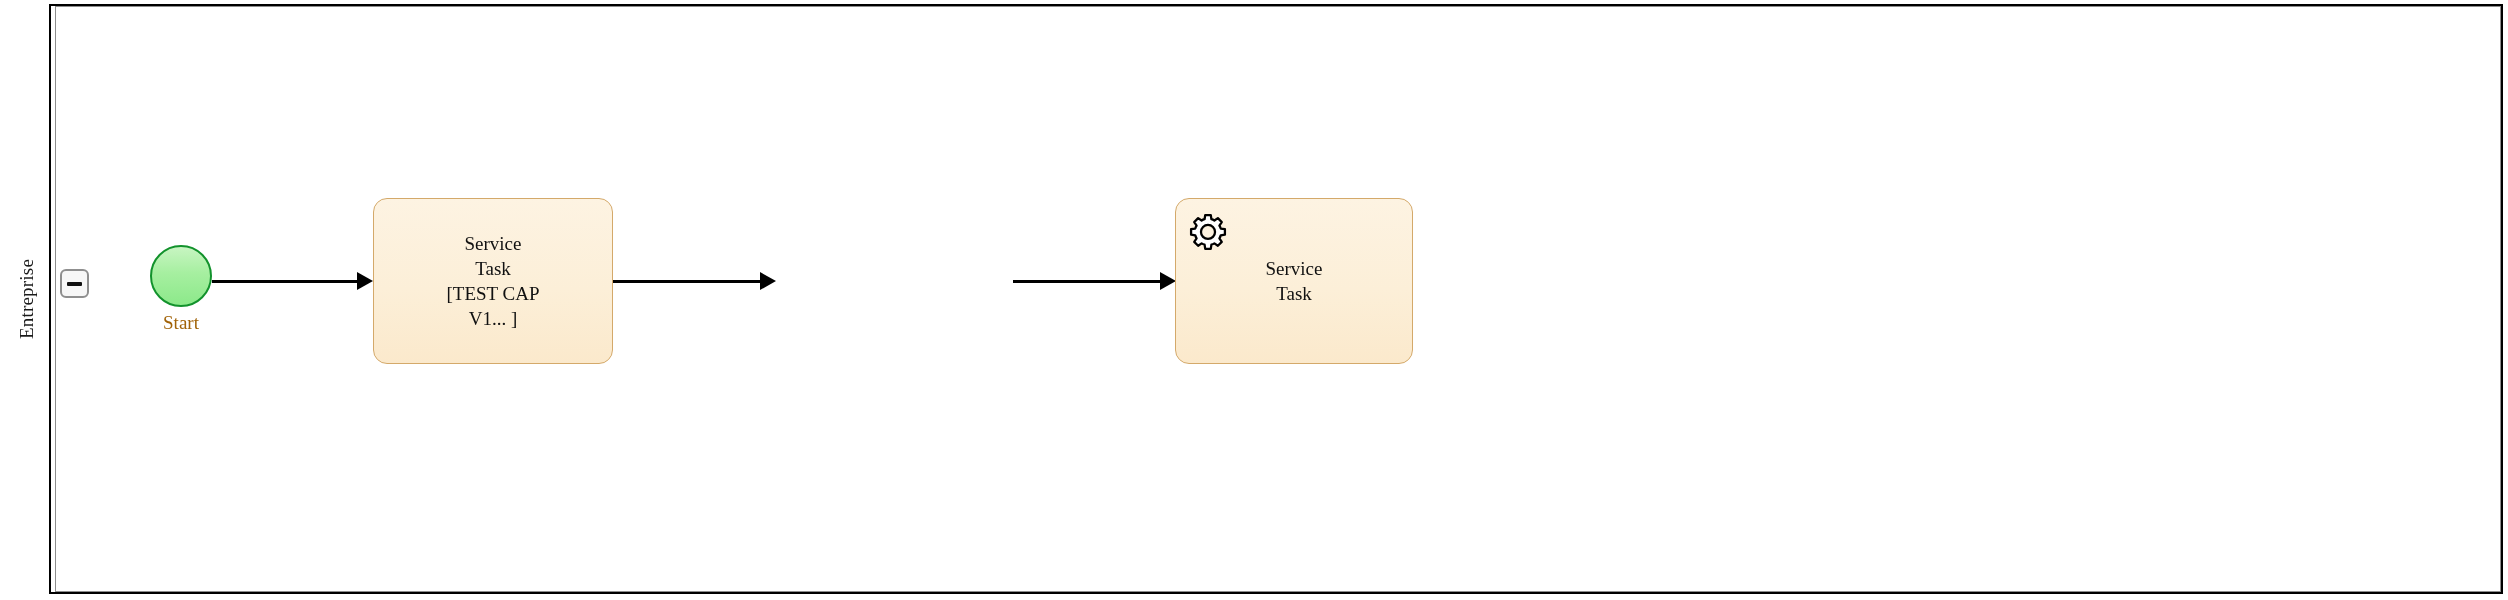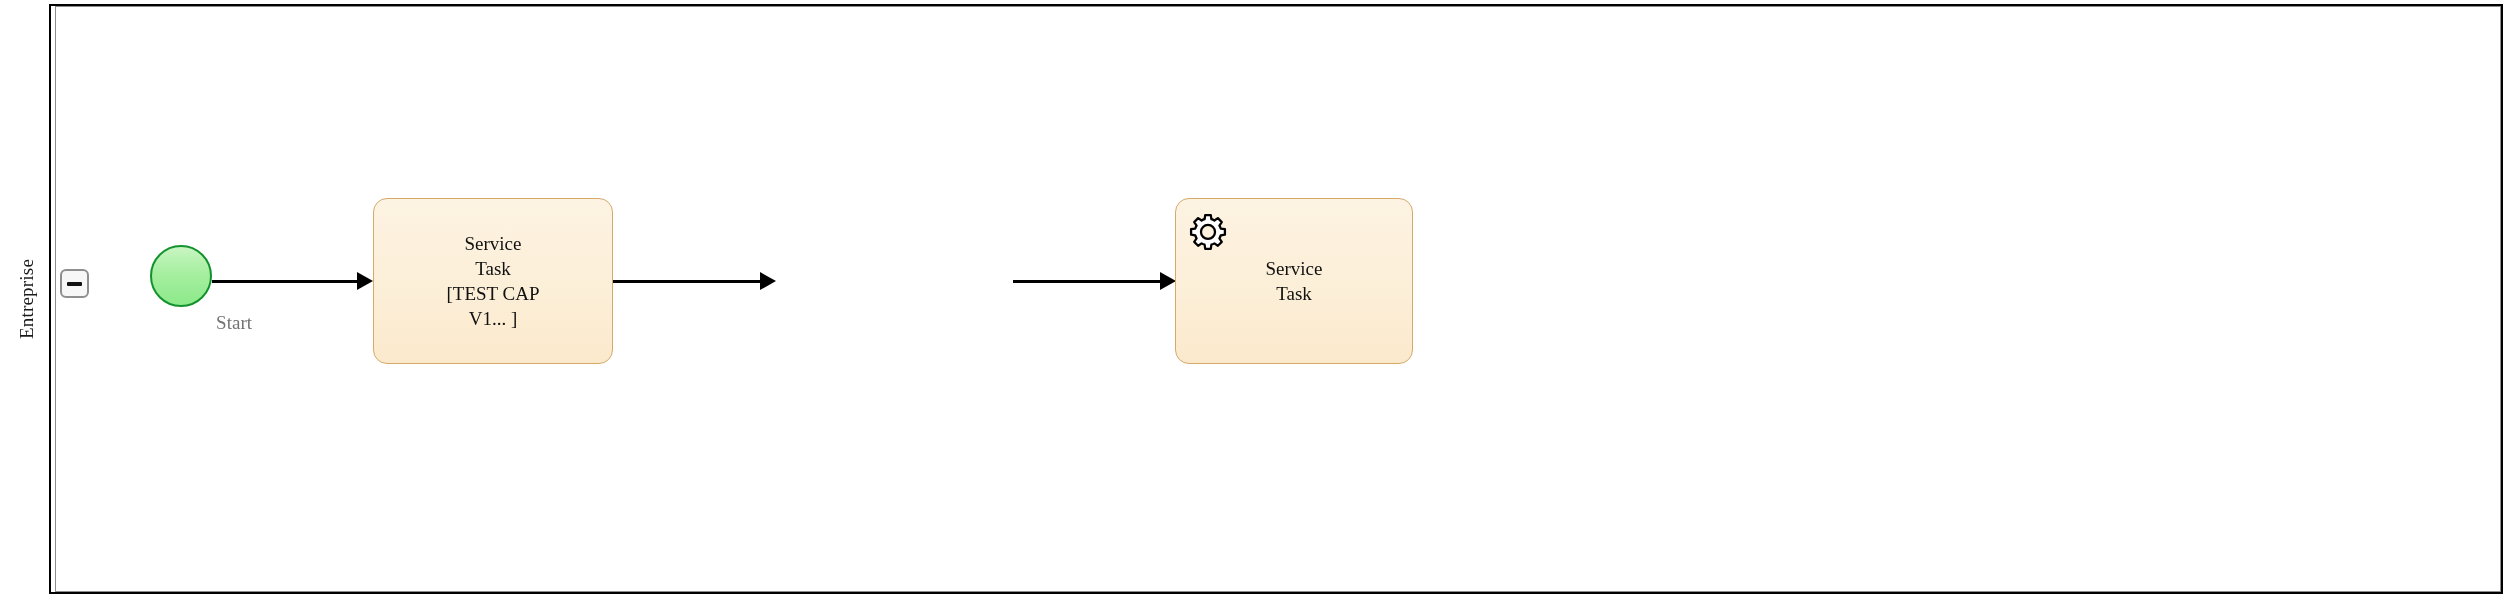--- a/index.html
+++ b/index.html
@@ -98,23 +98,23 @@
     border-radius: 50%;
     border: 2px solid #12922c;
     box-sizing: border-box;
     background: linear-gradient(to bottom, #c8f5c2 0%, #a6efa0 45%, #8ce98a 100%);
   }
   .start-label {
     position: absolute;
     left: 110px;
     top: 312px;
     width: 142px;
-    text-align: right;
+    text-align: center;
     font-size: 19px;
-    color: #737373;
+    color: #a16207;
   }
 
   
   .task {
     position: absolute;
     border: 1.6px solid #d4a96a;
     border-radius: 14px;
     box-sizing: border-box;
     background: linear-gradient(to bottom, #fdf3e2 0%, #fcefd8 55%, #fbe9cc 100%);
   }

